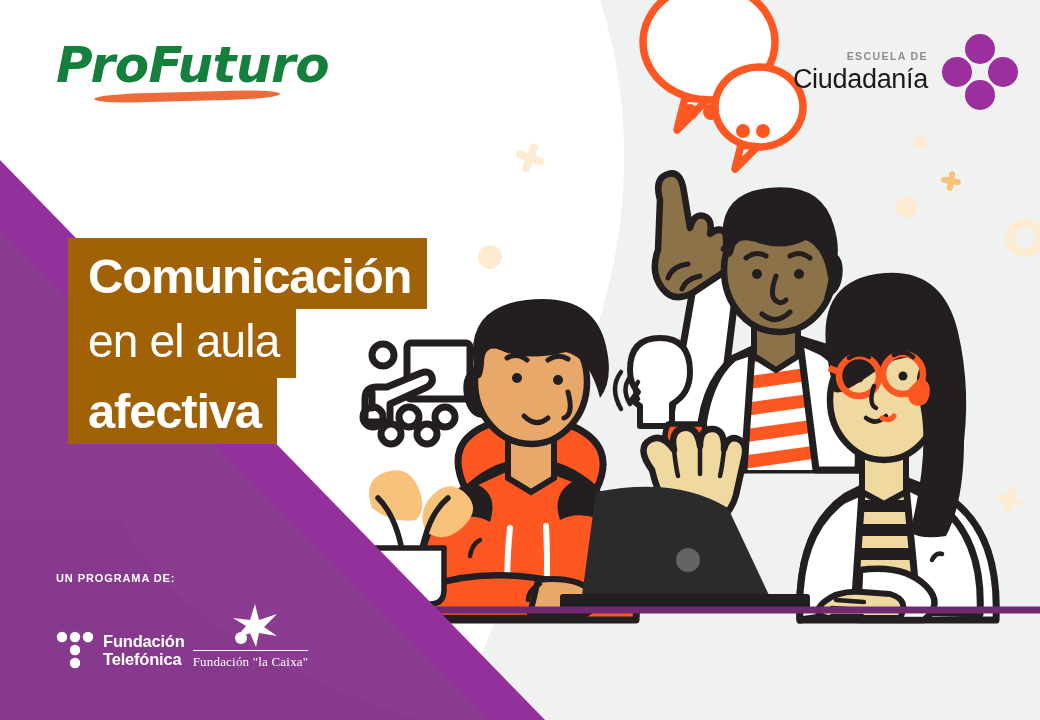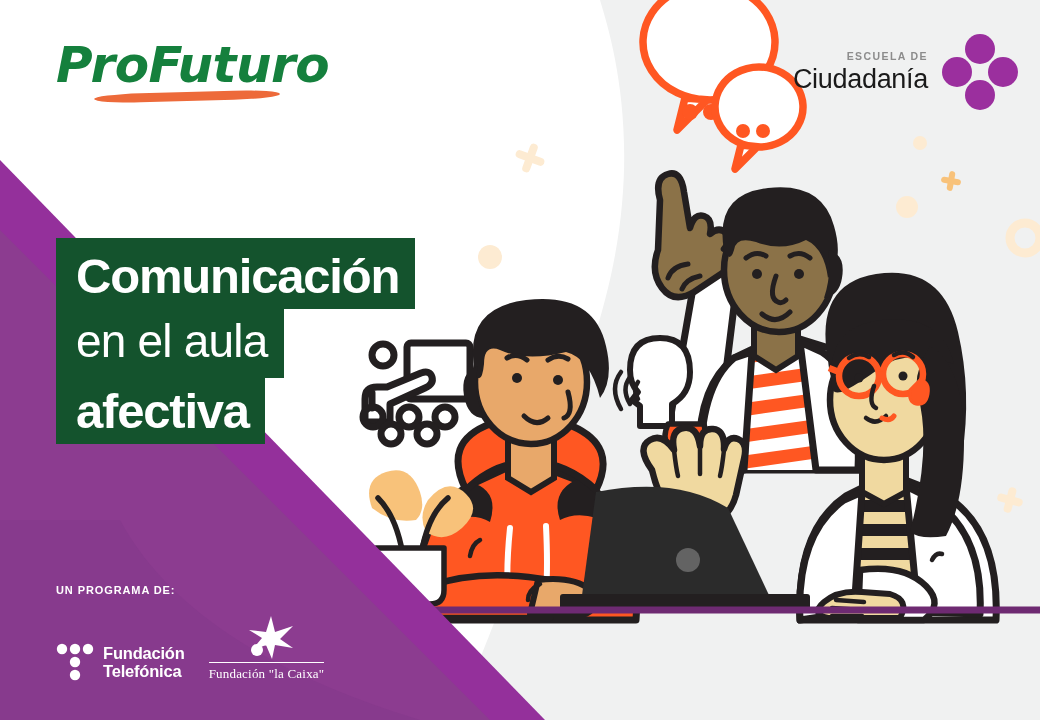--- a/index.html
+++ b/index.html
@@ -85,24 +85,25 @@
   
   #title-block {
     position: absolute;
     left: 56px;
     top: 238px;
     z-index: 35;
   }
   #title-block .t-line {
     display: block;
     color: #ffffff;
-    background: #14532d;
+    background: #a16207;
     width: max-content;
     padding: 11px 16px 8px 20px;
     line-height: 1.0;
+    margin-left: 12px;
   }
   #title-line-1 {
     font-size: 49px;
     font-weight: 700;
     letter-spacing: -1.2px;
     padding-top: 14px !important;
   }
   #title-line-2 {
     font-size: 49px;
     font-weight: 700;
@@ -113,35 +114,35 @@
     font-size: 46px;
     font-weight: 400;
     letter-spacing: -0.8px;
     margin-top: -2px;
     padding-bottom: 14px !important;
   }
   
   #footer-block {
     position: absolute;
     left: 56px;
-    bottom: 38px;
+    bottom: 50px;
     z-index: 40;
   }
   #footer-label {
     color: #ffffff;
     font-size: 11px;
     font-weight: 600;
     letter-spacing: 0.9px;
     margin-bottom: 16px;
     display: block;
   }
   #footer-logos {
     display: flex;
     align-items: flex-end;
-    gap: 24px;
+    gap: 8px;
   }
   #telefonica-logo {
     display: flex;
     align-items: center;
     gap: 9px;
   }
   #telefonica-text {
     color: #ffffff;
     font-weight: 700;
     font-size: 16.5px;

